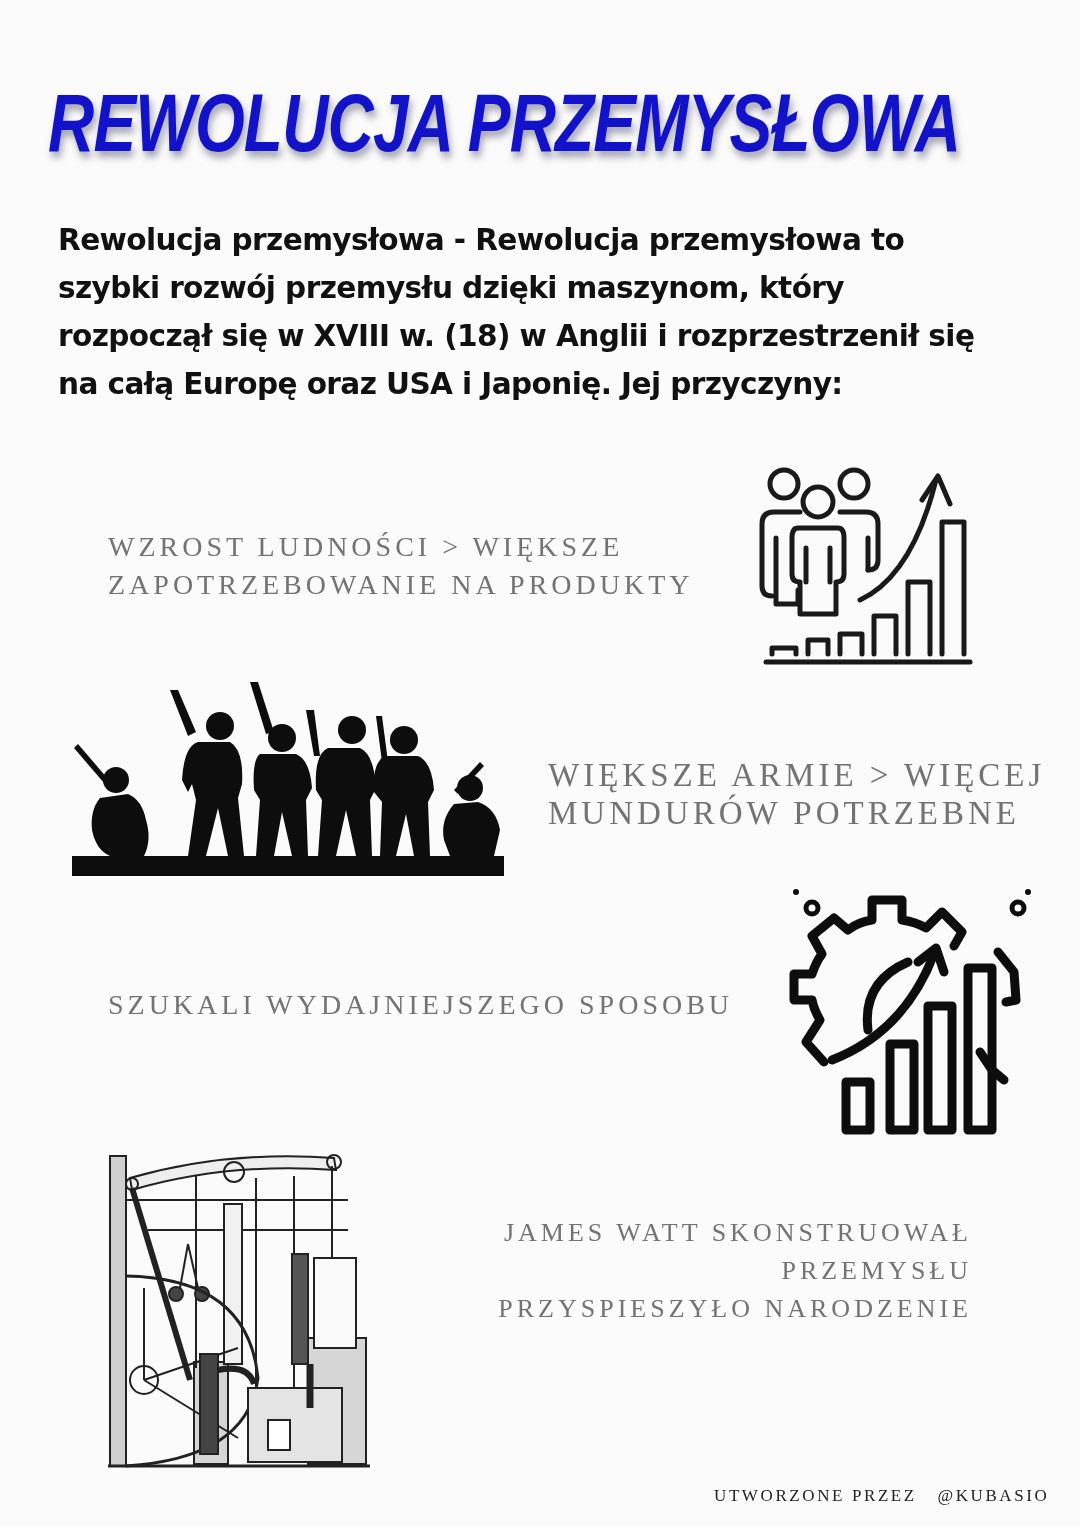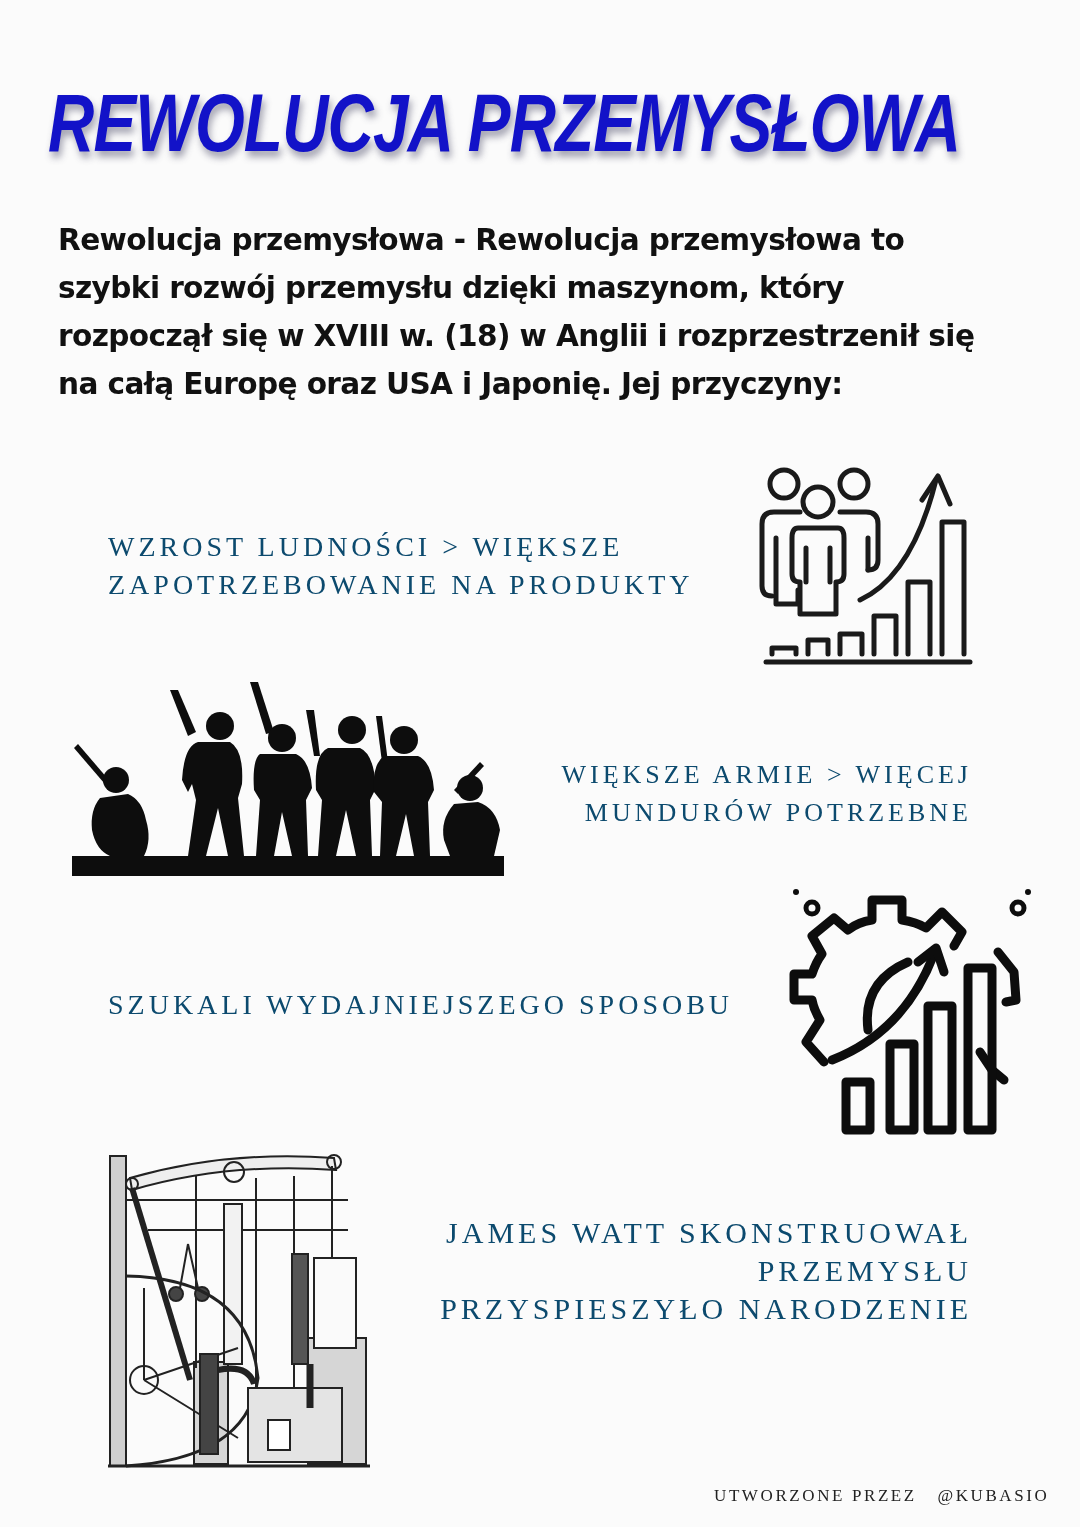--- a/index.html
+++ b/index.html
@@ -30,21 +30,21 @@
     color: #111;
     letter-spacing: -0.6px;
     transform: scaleX(0.985); transform-origin: left top;
   }
   .intro div { white-space: nowrap; }
   .caps {
     position: absolute;
     font-family: "Liberation Serif", serif;
     font-size: 28px; line-height: 38px;
     letter-spacing: 4px;
-    color: #0c4a6e;
+    color: #737373;
     text-transform: uppercase;
     white-space: nowrap;
   }
   .caps div { white-space: nowrap; }
   .right { text-align: right; }
   .icon { position: absolute; }
   .footer {
     position: absolute; left: 714px; top: 1478px;
     font-family: "Liberation Serif", serif;
     font-size: 17px; letter-spacing: 2.6px; color: #222;
@@ -114,21 +114,21 @@
   <path d="M258 68 Q244 74 246 110 L252 120 L248 176 L266 176 L276 130 L286 176 L302 176 L300 120 L306 108 Q304 74 290 68 Z"></path>
 
   <path d="M306 36 L312 82 L318 82 L312 36 Z"></path>
   <circle cx="334" cy="60" r="14"></circle>
   <path d="M314 76 Q302 84 304 112 L312 122 L310 176 L326 176 L336 134 L344 176 L360 176 L358 122 L364 110 Q362 82 348 76 Z"></path>
 
   <path d="M410 82 L384 110 L388 114 L414 86 Z"></path>
   <circle cx="400" cy="108" r="13"></circle>
   <path d="M384 124 Q370 140 374 160 L380 176 L424 176 L430 150 Q426 128 408 122 Z"></path>
 </svg>
-<div class="caps right" style="left:520px; top:756px; width:452px; font-size:26px;text-align:right;">
+<div class="caps right" style="left:548px; top:756px; width:452px; font-size:33px;text-align:right;">
   <div>Większe armie &gt; więcej</div>
   <div>mundurów potrzebne</div>
 </div>
 
 <div class="caps" style="left:108px; top:986px;text-align:center;">
   <div>Szukali wydajniejszego sposobu</div>
 </div>
 <svg class="icon" style="left:784px; top:882px;" width="256" height="256" viewBox="0 0 256 256" fill="none" stroke="#0d0d0d" stroke-width="9" stroke-linecap="round" stroke-linejoin="round">
   <circle cx="12" cy="10" r="3" fill="#0d0d0d" stroke="none"></circle>
   <circle cx="28" cy="26" r="6" stroke-width="5"></circle>
@@ -183,21 +183,21 @@
   <rect x="206" y="110" width="42" height="90" fill="#fafafa"></rect>
   <rect x="184" y="106" width="16" height="110" fill="#555"></rect>
 
   <rect x="92" y="206" width="18" height="100" fill="#444"></rect>
   <path d="M110 222 Q140 216 146 236" stroke-width="6"></path>
   <rect x="140" y="240" width="94" height="74" fill="#e4e4e4"></rect>
   <rect x="160" y="272" width="22" height="30" fill="#fff"></rect>
   <path d="M202 216 V260" stroke-width="7"></path>
   <line x1="0" y1="318" x2="262" y2="318" stroke-width="3"></line>
 </svg>
-<div class="caps right" style="left:440px; top:1214px; width:532px; font-size:30px;">
+<div class="caps right" style="left:440px; top:1214px; width:532px; font-size:26px;">
   <div>James Watt skonstruował</div>
   <div>przemysłu</div>
   <div>przyspieszyło narodzenie</div>
 </div>
 
 <div class="footer">
   <span style="text-transform:uppercase;">Utworzone przez</span>
   &nbsp;
   <span style="text-transform:uppercase;">@kubasio</span>
 </div>

